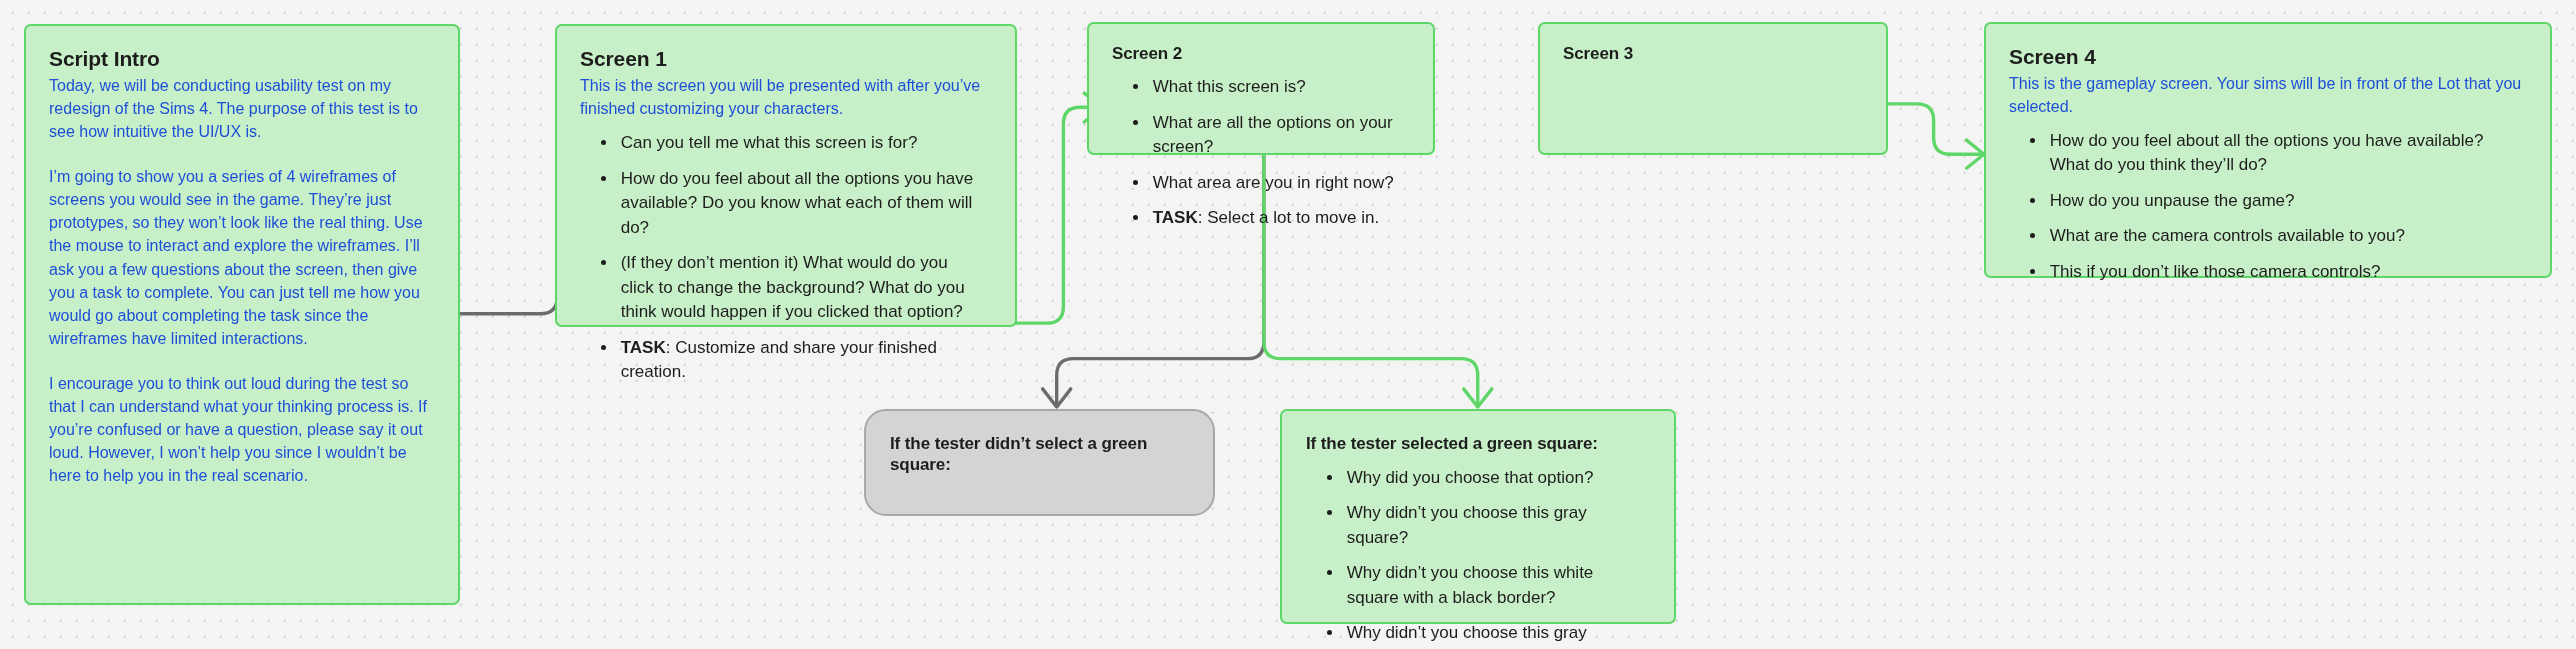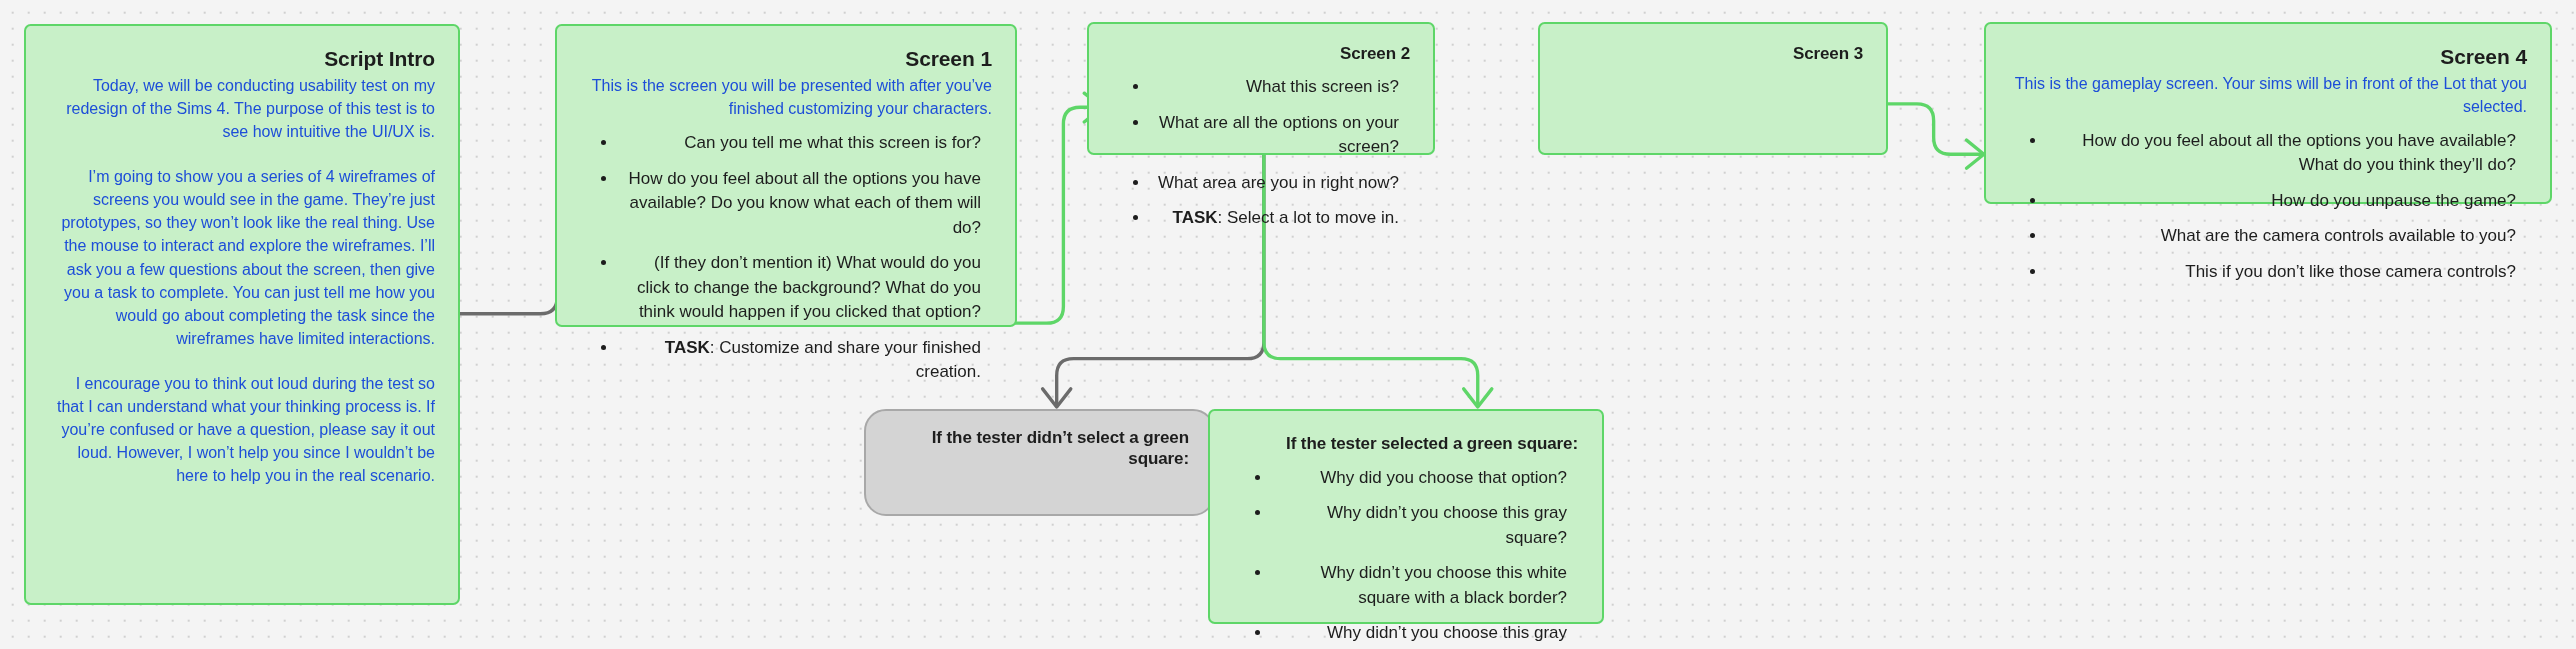--- a/index.html
+++ b/index.html
@@ -12,21 +12,20 @@
   }
   #canvas {
     position: relative;
     width: 2576px;
     height: 649px;
     background-color: #f4f4f4;
     background-image: radial-gradient(circle, #d0d0d0 1.1px, rgba(0,0,0,0) 1.1px);
     background-size: 16px 16px;
     background-position: 4.7px 4.7px;
     overflow: hidden;
-    text-align: right;
   }
 
   .node {
     position: absolute;
     box-sizing: border-box;
     border-radius: 6.7px;
     padding: 20px 23px 20px 23px;
   }
   .node.green {
     background: #c8f0c8;
@@ -158,36 +157,36 @@
       <li><span>What are all the options on your screen?</span></li>
       <li><span>What area are you in right now?</span></li>
       <li><b>TASK</b><span>: Select a lot to move in.</span></li>
     </ul>
   </div>
 
   <div class="node green" style="left:1538px; top:21.5px; width:350px; height:133px;">
     <div class="node-title small">Screen 3</div>
   </div>
 
-  <div class="node green" style="left:1984px; top:21.5px; width:568px; height:182px;">
+  <div class="node green" style="left:1984px; top:21.5px; width:568px; height:256px;">
     <div class="node-title">Screen 4</div>
     <p class="para">This is the gameplay screen. Your sims will be in front of the Lot that you selected.</p>
     <ul class="bullets">
       <li><span>How do you feel about all the options you have available? What do you think they’ll do?</span></li>
       <li><span>How do you unpause the game?</span></li>
       <li><span>What are the camera controls available to you?</span></li>
       <li><span>This if you don’t like those camera controls?</span></li>
     </ul>
   </div>
 
-  <div class="node gray" style="left:864px; top:409px; width:351px; height:107px; padding:17px 24px;border-radius:22px;">
+  <div class="node gray" style="left:864px; top:409px; width:351px; height:107px; padding:23px 24px;border-radius:22px;">
     <div class="node-title small">If the tester didn’t select a green square:</div>
   </div>
 
-  <div class="node green" style="left:1208px; top:409px; width:396px; height:215px; padding:23px 24px;">
+  <div class="node green" style="left:1280px; top:409px; width:396px; height:215px; padding:23px 24px;">
     <div class="node-title small">If the tester selected a green square:</div>
     <ul class="bullets">
       <li><span>Why did you choose that option?</span></li>
       <li><span>Why didn’t you choose this gray square?</span></li>
       <li><span>Why didn’t you choose this white square with a black border?</span></li>
       <li><span>Why didn’t you choose this gray square with a black border?</span></li>
     </ul>
   </div>
 
 </div>

